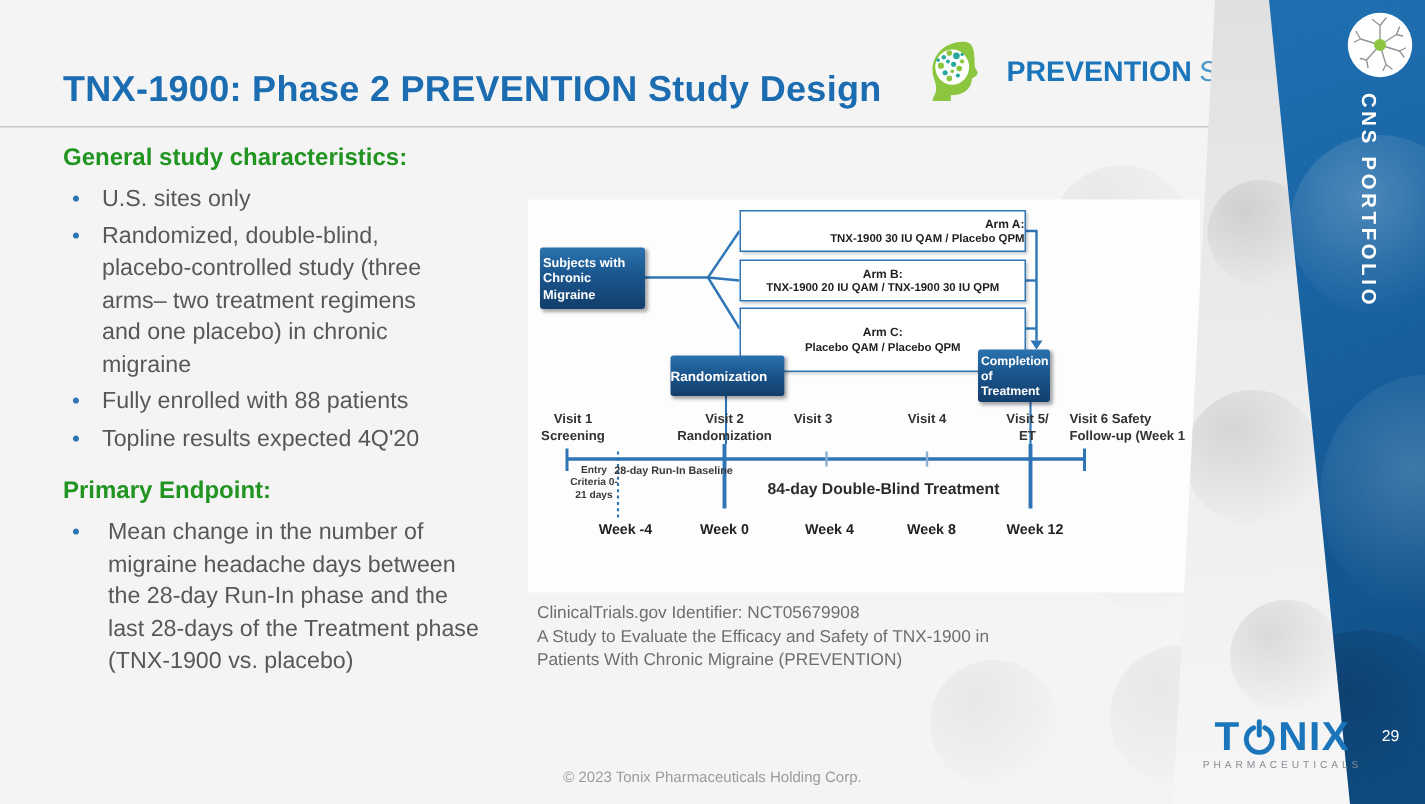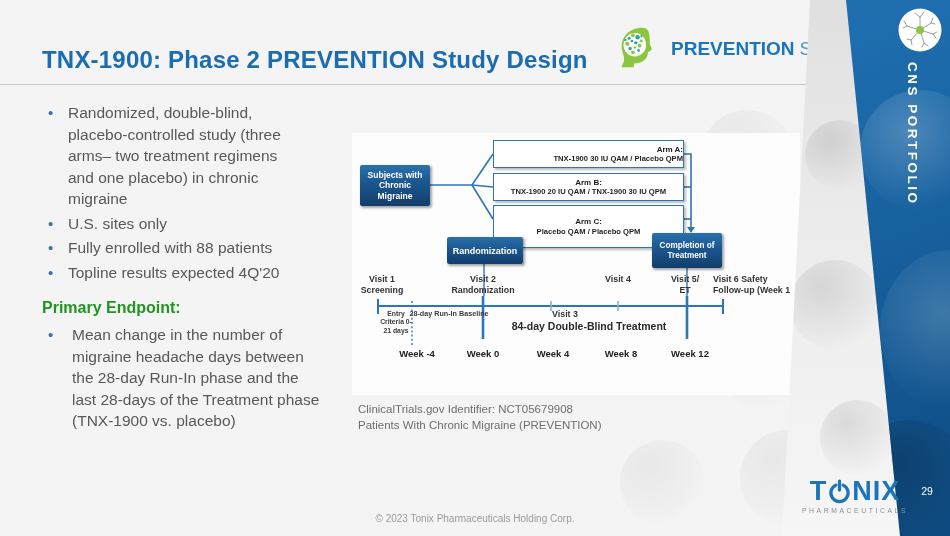--- a/index.html
+++ b/index.html
@@ -39,33 +39,33 @@
   .blist li { position:relative; padding-left:26px; color:#57585a; font-size:15.5px; line-height:21.5px; margin-bottom:3px; }
   .blist li::before { content:"•"; position:absolute; left:6px; top:0; color:#2e75b6; font-size:15px; }
   .blist.narrow li { width:262px; }
   .blist.wide li { width:282px; padding-left:30px; }
   .ep-head { margin-top:15px; }
 
   
   .diagram { position:absolute; left:352px; top:133px; width:448px; height:262px; background:#fdfdfd; z-index:1; }
   .diagram svg.wires { position:absolute; inset:0; }
   .navy-box { position:absolute; background:linear-gradient(180deg,#2a72ad 0%, #1b568e 45%, #123e6b 100%);
-    color:#ffffff; font-weight:bold; text-align:center; display:flex; flex-direction:column; justify-content:center;
+    color:#ffffff; font-weight:bold; text-align:left; display:flex; flex-direction:column; justify-content:center;
     border-radius:2px; box-shadow:1.5px 1.5px 2.5px rgba(0,0,0,0.35); }
   .subjects { left:8px; top:32px; width:70px; height:41px; font-size:8.5px; line-height:10.5px; padding:2px; }
   .randomization { left:95px; top:104px; width:76px; height:27px; font-size:9px; }
-  .completion { left:300px; top:100px; width:70px; height:35px; font-size:8.2px; line-height:10px; padding:2px; }
+  .completion { left:300px; top:100px; width:48px; height:35px; font-size:8.2px; line-height:10px; padding:2px; }
   .arm-box { position:absolute; left:141px; width:191px; height:28px; background:#ffffff; border:1.5px solid #2e75b6;
     box-shadow:1.5px 1.5px 2px rgba(0,0,0,0.25); text-align:center; display:flex; flex-direction:column; justify-content:center; }
   .arm-a { top:7px;align-items:flex-end; } .arm-b { top:40px; } .arm-c { top:72px; height:43px; }
   .arm-title { font-size:8px; font-weight:bold; color:#1f1f1f; line-height:9.5px; }
   .arm-reg { font-size:7.6px; font-weight:bold; color:#1f1f1f; line-height:9.5px; white-space:nowrap; }
 
   .visit { position:absolute; top:141px; width:84px; text-align:center; font-size:8.8px; font-weight:bold; color:#333; line-height:10.5px; }
-  .v1{left:-12px;} .v2{left:89px;} .v3{left:171px;margin-top:35px;} .v4{left:224px;} .v5{left:291px;}
+  .v1{left:-12px;} .v2{left:89px;} .v3{left:148px;} .v4{left:224px;} .v5{left:291px;}
   .v6{left:361px; width:95px; text-align:left;}
   .entry-label { position:absolute; left:25px; top:177px; width:38px; text-align:center; font-size:6.8px; font-weight:bold; color:#3a3a3a; line-height:8.4px; }
   .runin-label { position:absolute; left:54px; top:177px; width:86px; text-align:center; font-size:7.2px; font-weight:bold; color:#3a3a3a; line-height:8.8px; }
   .dbt-label { position:absolute; left:136px; top:187px; width:202px; text-align:center; font-size:10.5px; font-weight:bold; color:#2b2b2b; }
   .week { position:absolute; top:215px; width:60px; text-align:center; font-size:9.5px; font-weight:bold; color:#222; }
   .wk0{left:35px;} .wk1{left:101px;} .wk2{left:171px;} .wk3{left:239px;} .wk4{left:308px;}
 
   
   .trial-info { position:absolute; left:358px; top:402px; font-size:11.5px; line-height:15.5px; color:#6e6e6e; z-index:1; }
   .footer { position:absolute; left:0; top:513px; width:950px; text-align:center; font-size:10px; color:#9b9b9b; z-index:1; }
@@ -139,23 +139,24 @@
         <circle cx="27" cy="12" r="1.2" fill="#27a89e"></circle>
           <circle cx="10" cy="16" r="1.3" fill="#27a89e"></circle>
       </g>
     </svg>
     <div class="words">
       <span class="w1">PREVENTION</span><span class="w2">Study</span>
     </div>
   </div>
 
   <div class="left-col">
+    <div class="green-h">General study characteristics:</div>
     <ul class="blist narrow">
+      <li>U.S. sites only</li>
       <li>Randomized, double-blind, placebo-controlled study (three arms– two treatment regimens and one placebo) in chronic migraine</li>
-      <li>U.S. sites only</li>
       <li>Fully enrolled with 88 patients</li>
       <li>Topline results expected 4Q'20</li>
     </ul>
     <div class="green-h ep-head">Primary Endpoint:</div>
     <ul class="blist wide">
       <li>Mean change in the number of migraine headache days between the 28-day Run-In phase and the last 28-days of the Treatment phase (TNX-1900 vs. placebo)</li>
     </ul>
   </div>
 
   <div class="diagram">
@@ -233,20 +234,21 @@
 
     <div class="week wk0">Week -4</div>
     <div class="week wk1">Week 0</div>
     <div class="week wk2">Week 4</div>
     <div class="week wk3">Week 8</div>
     <div class="week wk4">Week 12</div>
   </div>
 
   <div class="trial-info">
     <div>ClinicalTrials.gov Identifier: NCT05679908</div>
+    <div>A Study to Evaluate the Efficacy and Safety of TNX-1900 in</div>
     <div>Patients With Chronic Migraine (PREVENTION)</div>
   </div>
 
   <div class="footer">© 2023 Tonix Pharmaceuticals Holding Corp.</div>
 
   <div class="tonix">
     <div class="tonix-row">
       <span class="tonix-word">T</span>
       <svg width="23" height="26" viewBox="0 0 24 26" style="margin:0 1px 0 1px;">
         <path d="M8.2 5.84 A 9 9 0 1 0 15.8 5.84" stroke="#1b75bb" stroke-width="3.4" fill="none" stroke-linecap="round"></path>

